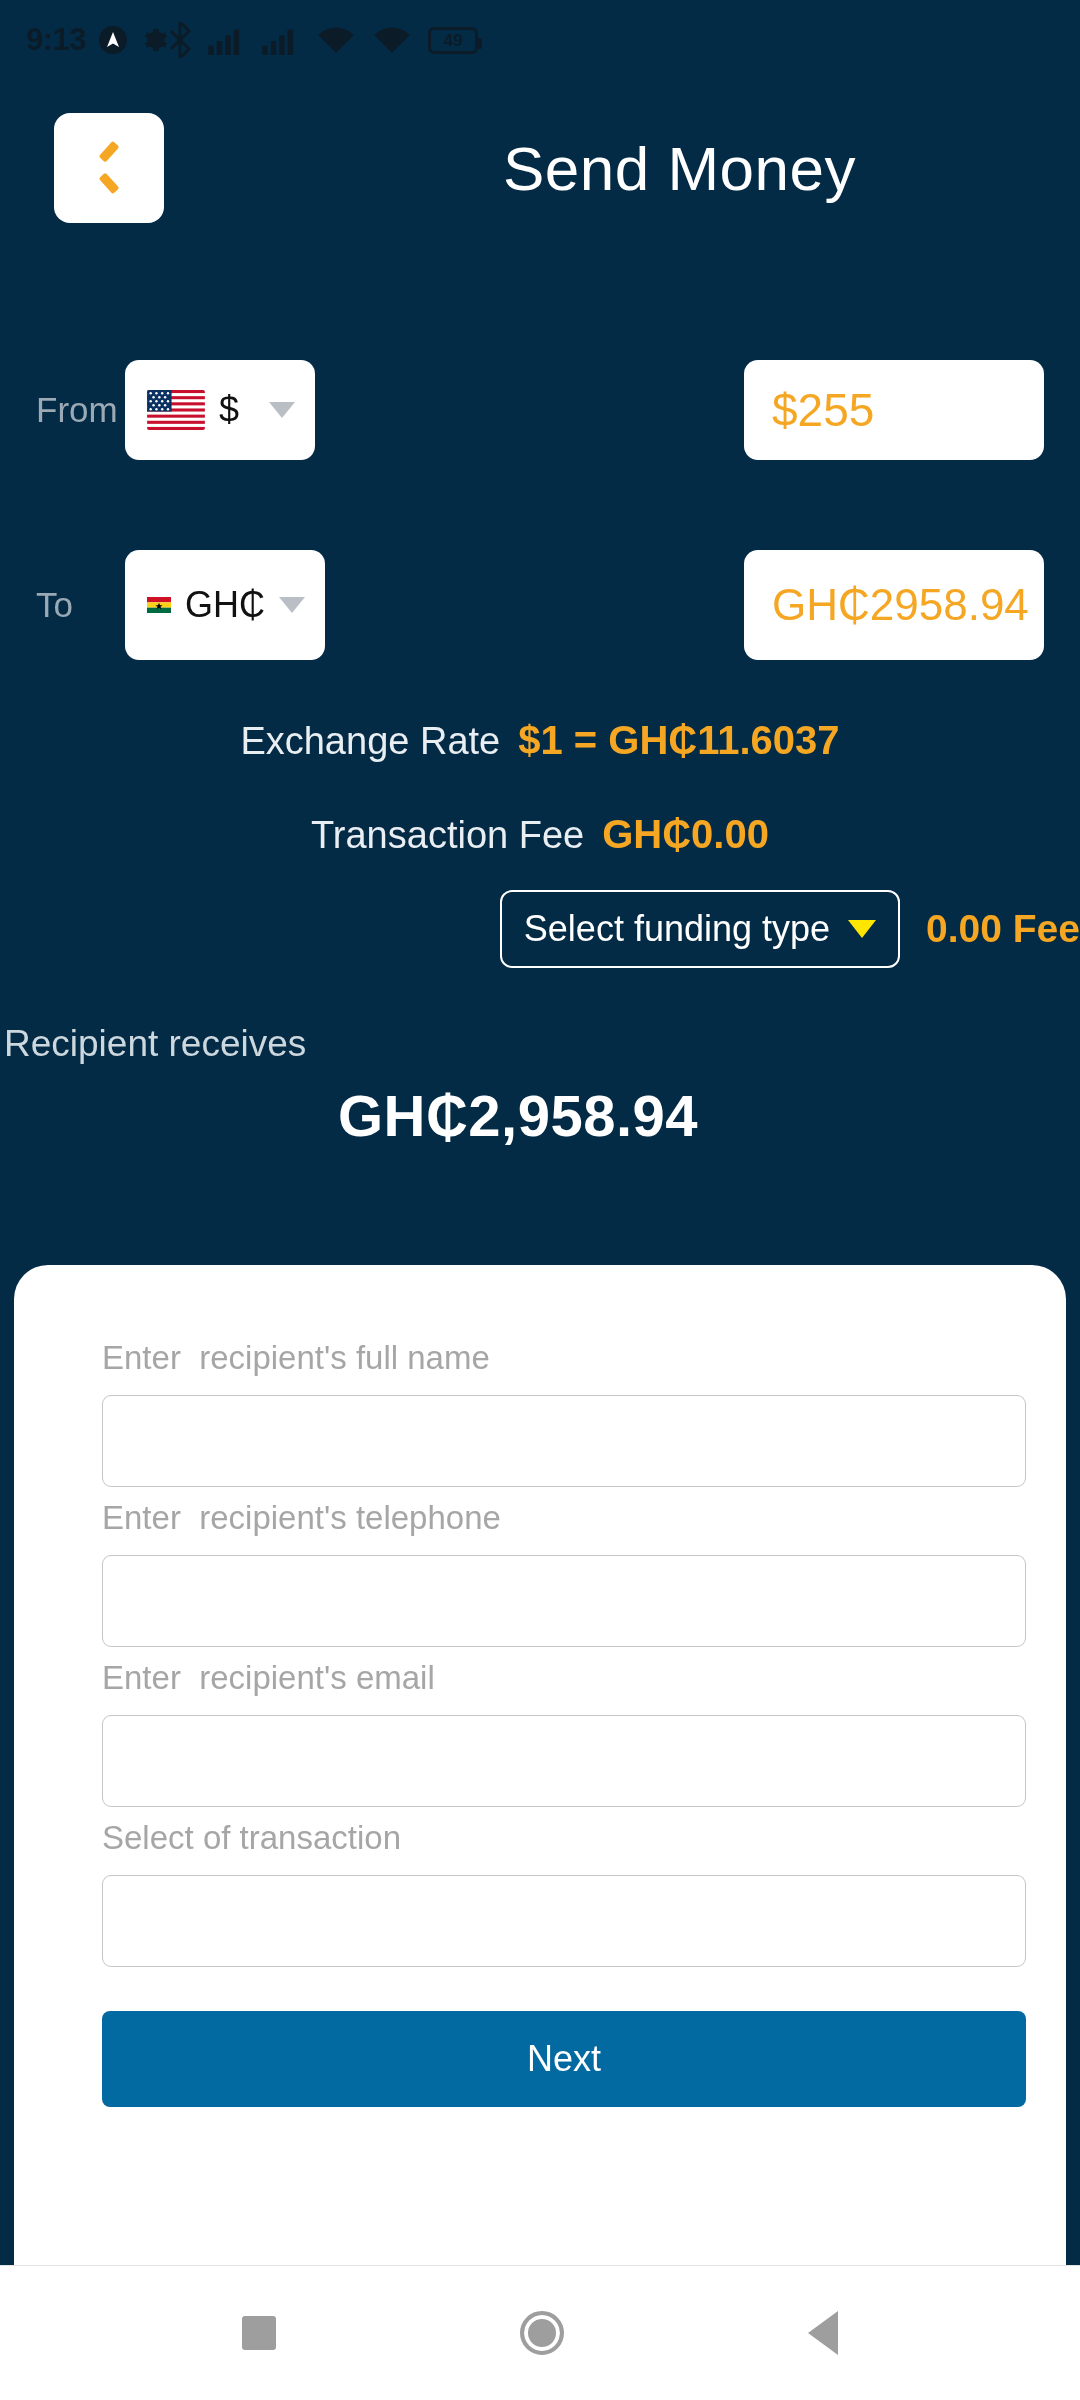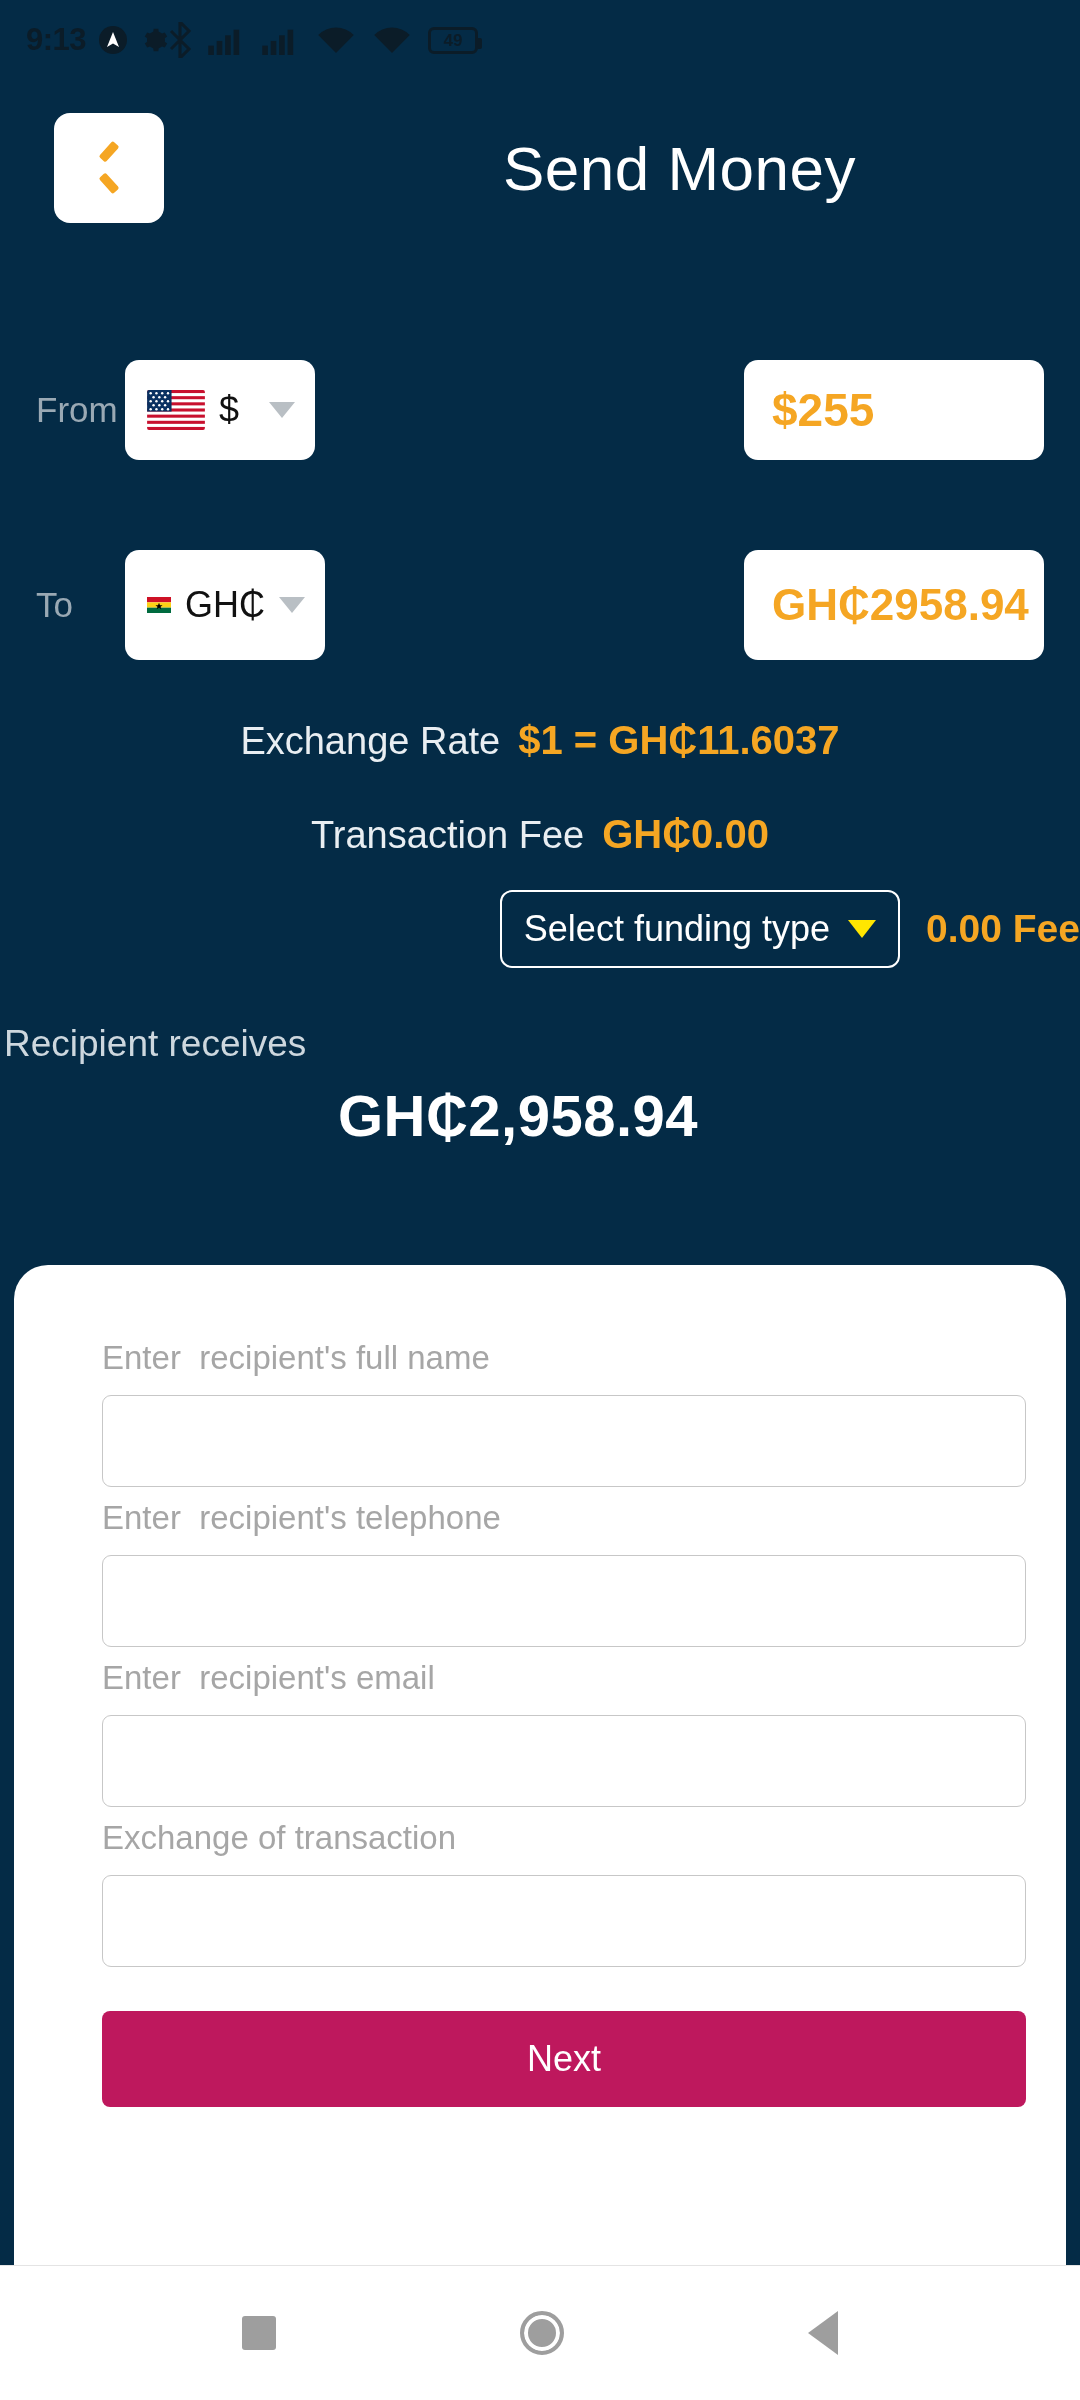--- a/index.html
+++ b/index.html
@@ -85,21 +85,21 @@
     width:0;height:0;border-left:13px solid transparent;border-right:13px solid transparent;
     border-top:16px solid #b9bfc4; margin-left:auto;
   }
   .amt-box {
     background:#ffffff; border-radius:14px; height:100%;
     display:flex; align-items:center; padding:0 28px;
     margin-left:auto; margin-right:36px; cursor:text;
   }
   .row-from .amt-box { width:300px; }
   .row-to   .amt-box { width:300px; }
-  .amt-val { color:#f5a623; font-size:46px; font-weight:700; white-space:nowrap; }
+  .amt-val { color:#f5a623; font-size:46px; font-weight:400; white-space:nowrap; }
   .row-to .amt-val { font-size:44px; }
 
   
   .rate-line {
     position:absolute; left:0; width:1080px; display:flex;
     align-items:baseline; justify-content:center; gap:18px;
   }
   .rl-rate { top:718px; }
   .rl-fee  { top:812px; }
   .rl-label { color:#e9eef2; font-size:38px; font-weight:400; }
@@ -145,21 +145,21 @@
   }
   .field-input {
     width:924px; height:92px;
     border:1px solid #c7c7c7; border-radius:9px;
     background:#ffffff; outline:none;
     font-family:"Liberation Sans", sans-serif; font-size:32px;
     padding:0 20px; color:#222; display:block;
   }
   .next-btn {
     width:924px; height:96px; margin-top:32px;
-    background:#be185d; border:none; border-radius:8px;
+    background:#0369a1; border:none; border-radius:8px;
     color:#ffffff; font-family:"Liberation Sans", sans-serif;
     font-size:36px; cursor:pointer;
   }
 
   
   .navbar {
     position:absolute; left:0; bottom:0; width:1080px; height:135px;
     background:#ffffff; border-top:1px solid #e4e4e4;
     display:flex; align-items:center; justify-content:space-around;
     padding:0 120px;
@@ -321,21 +321,21 @@
         <div class="field-label">Enter  recipient's telephone</div>
         <input class="field-input" type="text" placeholder="" style="">
       </div>
 
       <div class="field">
         <div class="field-label">Enter  recipient's email</div>
         <input class="field-input" type="text" placeholder="" style="">
       </div>
 
       <div class="field">
-        <div class="field-label">Exchange of transaction</div>
+        <div class="field-label">Select of transaction</div>
         <input class="field-input" type="text" placeholder="" style="">
       </div>
 
       <button class="next-btn">Next</button>
     </div>
   </div>
 
   <div class="navbar">
     <div class="nav-recents"></div>
     <div class="nav-home"></div>

